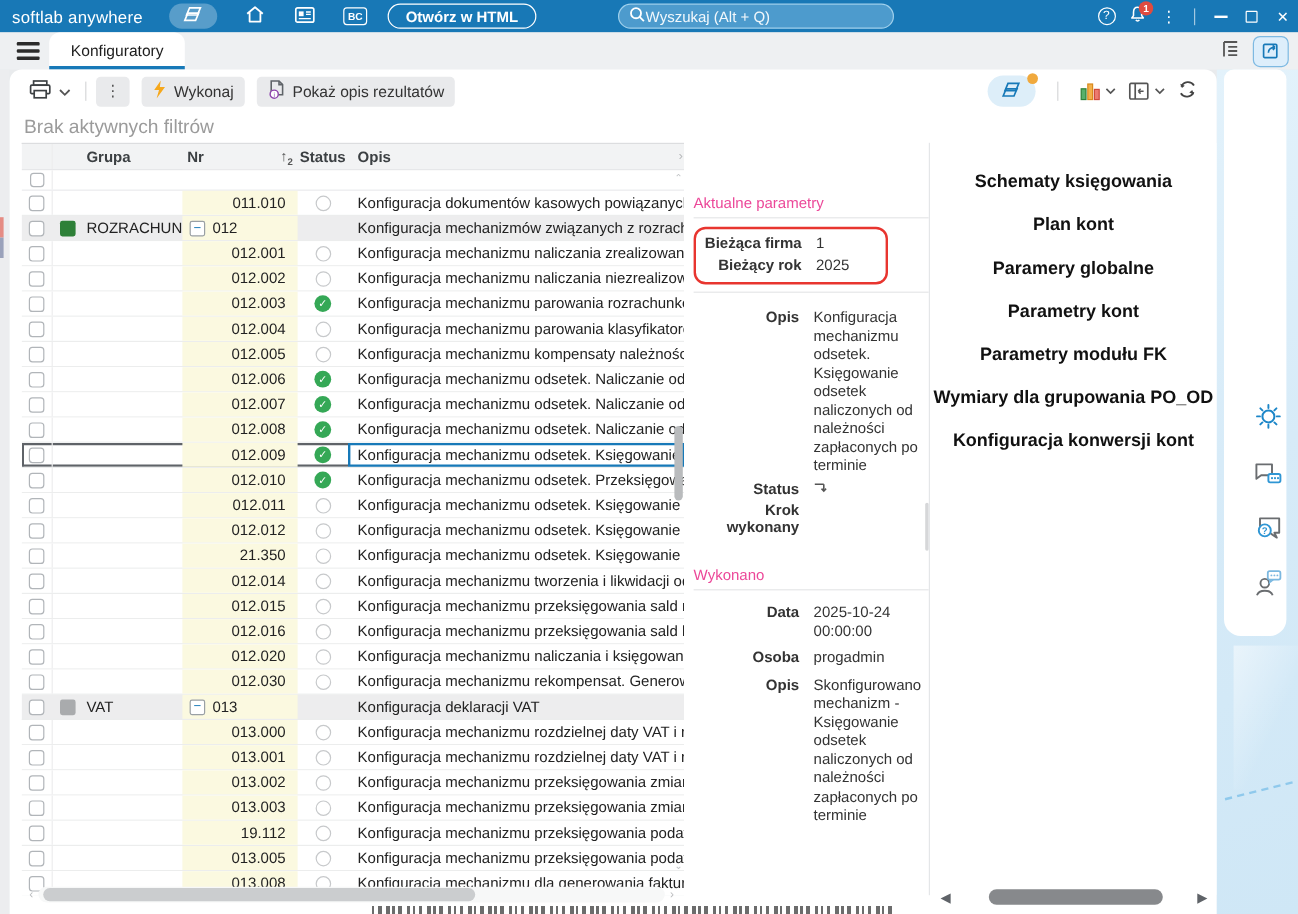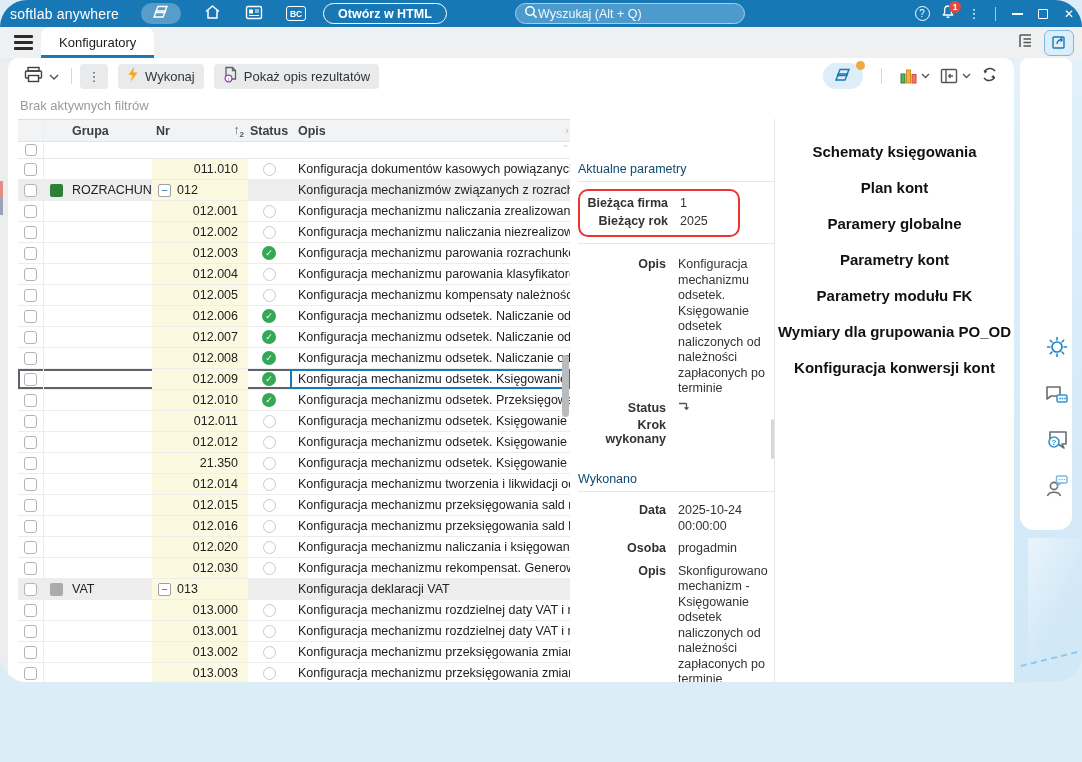--- a/index.html
+++ b/index.html
@@ -1,18 +1,18 @@
 <!DOCTYPE html>
 <html style="--topbar-blue: #1878b6; --topbar-search-bg: #4d9bcd; --accent-blue: #1779b8; --tabbar-gray: #eef0f2; --button-gray: #e9eaec; --done-green: #35a856; --group-green: #2e8038; --group-gray: #a9abad; --annotation-red: #e8352f; --nr-yellow: #fbf9e0; --row-group-bg: #ededee; --selection-dark: #5f6368; --link-text: #111111; --bolt-orange: #f6a81c;"><head>
 <meta charset="utf-8">
 <style>
   * { margin:0; padding:0; box-sizing:border-box; }
   html,body { width:1082px; height:762px; overflow:hidden; }
   body { font-family:"Liberation Sans","DejaVu Sans",sans-serif; font-size:12.5px; color:#222; background:#dcEDf8; }
-  .app { position:relative; width:1082px; height:682px; overflow:hidden; background:#e9ebed;border-radius:27px; }
+  .app { position:relative; width:1082px; height:762px; overflow:hidden; background:#e9ebed; }
 
   
   .topbar { position:absolute; left:0; top:0; width:1082px; height:27px; background:var(--topbar-blue); display:flex; align-items:center; color:#fff; }
   .tb-title { margin-left:10px; font-size:14px; letter-spacing:.2px; }
   .tb-pill { margin-left:22px; width:40px; height:21px; border-radius:11px; background:rgba(255,255,255,.28); display:flex; align-items:center; justify-content:center; }
   .tb-ic { margin-left:20px; display:flex; align-items:center; justify-content:center; width:22px; height:22px; }
   .bc-box { border:1.4px solid #fff; border-radius:3px; font-size:8.5px; font-weight:bold; width:20px; height:15px; display:flex; align-items:center; justify-content:center; }
   .open-html { margin-left:16px; height:21px; border:1.5px solid #fff; border-radius:11px; padding:0 14px; display:flex; align-items:center; font-weight:bold; font-size:12.5px; color:#fff; background:transparent; }
   .search { position:absolute; left:515px; top:3px; width:230px; height:21px; background:var(--topbar-search-bg); border:1px solid #9fd0ec; border-radius:11px; display:flex; align-items:center; padding:0 8px; }
   .search input { border:none; outline:none; background:transparent; color:#fff; font-size:12.5px; width:180px; font-family:inherit; }
@@ -45,21 +45,21 @@
   .card { position:absolute; left:8px; top:0; width:1006px; height:704px; background:#fff; border-radius:10px 10px 0 0; }
 
   
   .toolbar { position:absolute; left:0; top:0; width:100%; height:36px; display:flex; align-items:center; padding-left:12px; }
   .tbtn { height:25px; border-radius:4px; display:flex; align-items:center; gap:6px; padding:0 9px; background:var(--button-gray); color:#333; font-size:13px; }
   .tbtn.plain { background:transparent; padding:0 4px; }
   .tsep { width:1px; height:16px; background:#d6d7d9; margin:0 8px; }
   .toolbar-right { position:absolute; right:16px; top:5px; display:flex; align-items:center; gap:10px; }
   .tr-pill { width:40px; height:26px; border-radius:13px; background:#ddeef9; display:flex; align-items:center; justify-content:center; position:relative; }
   .tr-dot { position:absolute; top:-2px; right:-2px; width:9px; height:9px; border-radius:50%; background:#f0a93d; }
-  .filters-note { position:absolute; left:12px; top:40px; color:#9b9b9b; font-size:13px; }
+  .filters-note { position:absolute; left:12px; top:40px; color:#9b9b9b; font-size:16px; }
 
   
   .grid { position:absolute; left:10px; top:61px; width:552px; height:627px; border-top:1px solid #dcdddf; overflow:hidden; background:#fff; }
   .thead { display:flex; height:22px; background:#f2f3f4; border-bottom:1px solid #e3e4e6; font-weight:bold; color:#3c4043; align-items:center; }
   .tfilter { display:flex; height:17px; background:#fff; border-bottom:1px solid #e7e8ea; align-items:center; }
   .trow { display:flex; height:21px; align-items:center; border-bottom:1px solid #eceded; background:#fff; }
   .trow.group { background:var(--row-group-bg); }
   .trow.selected { box-shadow: inset 0 2px 0 var(--selection-dark), inset 0 -2px 0 var(--selection-dark), inset 2px 0 0 var(--selection-dark); }
   .c-sel { width:26px; display:flex; justify-content:center; align-items:center; align-self:stretch; border-right:1px solid #ededee; }
   .c-sw  { width:24px; display:flex; justify-content:center; align-items:center; align-self:stretch; }
@@ -83,21 +83,21 @@
   .grid-chev { position:absolute; right:1px; top:4px; color:#b7b9bb; font-size:11px; }
   .hscroll { position:absolute; left:12px; top:680px; width:546px; height:15px; display:flex; align-items:center; }
   .hscroll .arrow { color:#babcbe; font-size:10px; width:12px; text-align:center; }
   .hscroll .track { flex:1; height:13px; background:#f7f8f8; border-radius:7px; position:relative; }
   .hscroll .thumb { position:absolute; left:4px; top:1px; width:360px; height:11px; border-radius:6px; background:#cbcdcf; }
   .artifact { position:absolute; left:302px; top:697px; width:436px; height:7px; opacity:.8;
      background:repeating-linear-gradient(90deg,#474747 0 2px,transparent 2px 5px,#474747 5px 8px,transparent 8px 12px,#474747 12px 15px,transparent 15px 17px); }
 
   
   .details { position:absolute; left:570px; top:61px; width:196px; height:627px; font-size:12.5px; color:#333; }
-  .d-sec { color:#0c4a6e; padding-bottom:5px; border-bottom:1px solid #e5e6e8; }
+  .d-sec { color:#ec4899; padding-bottom:5px; border-bottom:1px solid #e5e6e8; }
   .redbox { margin-top:7px; width:162px; border:2.5px solid var(--annotation-red); border-radius:10px; padding:5px 0 6px 0; }
   .d-row { display:flex; margin-top:6px; }
   .d-lab { width:88px; text-align:right; font-weight:bold; flex:none; }
   .d-val { margin-left:12px; flex:1; line-height:15.5px; }
   .d-sep { border-bottom:1px solid #e5e6e8; margin-top:6px; }
   .d-vsb { position:absolute; right:0px; top:300px; width:3px; height:40px; background:#d6d7d9; border-radius:2px; }
 
   
   .links { position:absolute; left:766px; top:61px; width:240px; height:627px; border-left:1px solid #e4e6e8; background:#fff; padding-top:22px; }
   .plink { display:block; text-align:center; font-weight:bold; font-size:15px; color:var(--link-text); margin-bottom:14px; line-height:22px; white-space:nowrap; }

